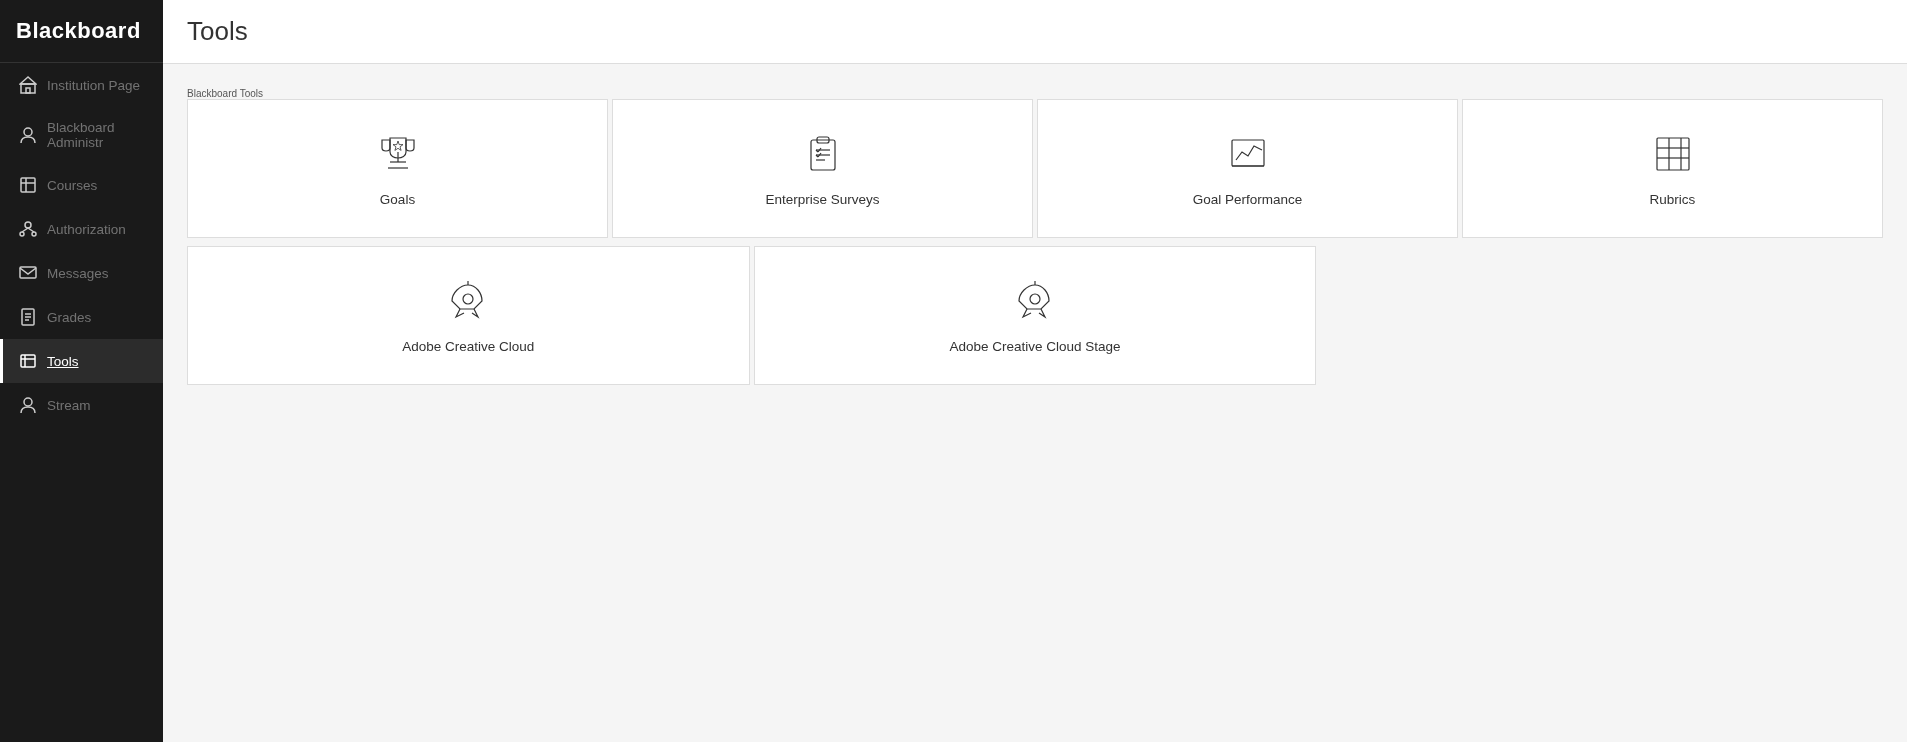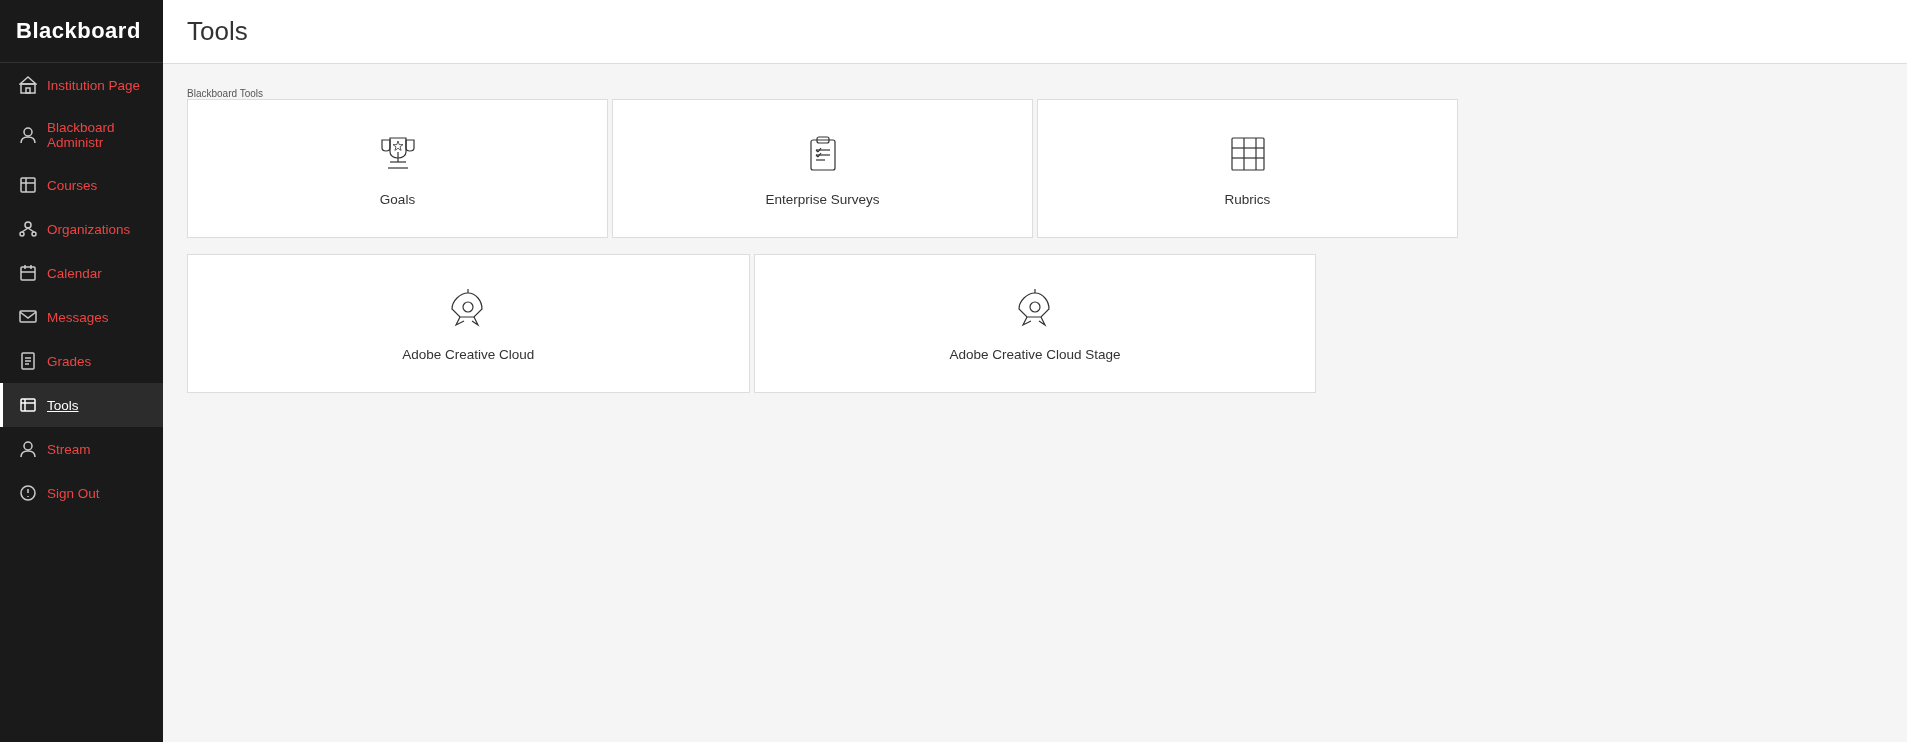--- a/index.html
+++ b/index.html
@@ -22,21 +22,21 @@
       font-weight: bold;
       color: #fff;
       border-bottom: 1px solid #333;
       letter-spacing: 0.5px;
     }
     .nav-item {
       display: flex;
       align-items: center;
       gap: 10px;
       padding: 13px 16px;
-      color: #ef4444;
+      color: #737373;
       cursor: pointer;
       font-size: 13.5px;
       border-left: 3px solid transparent;
       transition: background 0.15s;
     }
     .nav-item.active {
       background: #2c2c2c;
       color: #fff;
       border-left: 3px solid #fff;
     }
@@ -114,21 +114,21 @@
       width: 44px;
       height: 44px;
       stroke: #333;
       fill: none;
       stroke-width: 1.2;
     }
     .tools-grid-row2 {
       display: grid;
       grid-template-columns: repeat(3, 1fr);
       gap: 4px;
-      margin-top: 16px;
+      margin-top: 8px;
     }
     
     .tools-grid-row2 .tool-card {
       
     }
   </style>
 </head>
 <body>
 
 <nav id="sidebar">
@@ -165,32 +165,21 @@
     <div class="nav-item">
       <span class="nav-icon">
         <svg viewBox="0 0 18 18">
           <circle cx="9" cy="5" r="3"></circle>
           <circle cx="3" cy="14" r="2"></circle>
           <circle cx="15" cy="14" r="2"></circle>
           <line x1="9" y1="8" x2="3" y2="12"></line>
           <line x1="9" y1="8" x2="15" y2="12"></line>
         </svg>
       </span>
-      <span class="nav-label">Organizations</span>
-    </div>
-    <div class="nav-item">
-      <span class="nav-icon">
-        <svg viewBox="0 0 18 18">
-          <rect x="2" y="3" width="14" height="13" rx="1"></rect>
-          <line x1="2" y1="8" x2="16" y2="8"></line>
-          <line x1="6" y1="1" x2="6" y2="5"></line>
-          <line x1="12" y1="1" x2="12" y2="5"></line>
-        </svg>
-      </span>
-      <span class="nav-label">Calendar</span>
+      <span class="nav-label">Authorization</span>
     </div>
     <div class="nav-item">
       <span class="nav-icon">
         <svg viewBox="0 0 18 18">
           <rect x="1" y="3" width="16" height="11" rx="1"></rect>
           <polyline points="1,4 9,10 17,4"></polyline>
         </svg>
       </span>
       <span class="nav-label">Messages</span>
     </div>
@@ -216,30 +205,20 @@
       <span class="nav-label">Tools</span>
     </div>
     <div class="nav-item">
       <span class="nav-icon">
         <svg viewBox="0 0 18 18">
           <circle cx="9" cy="6" r="4"></circle>
           <path d="M2 17c0-4 3-6 7-6s7 2 7 6"></path>
         </svg>
       </span>
       <span class="nav-label">Stream</span>
-    </div>
-    <div class="nav-item">
-      <span class="nav-icon">
-        <svg viewBox="0 0 18 18">
-          <circle cx="9" cy="9" r="7"></circle>
-          <line x1="9" y1="5" x2="9" y2="9"></line>
-          <line x1="9" y1="12" x2="9" y2="13"></line>
-        </svg>
-      </span>
-      <span class="nav-label">Sign Out</span>
     </div>
   </nav>
 
 <div id="main">
   <div id="header">
     <h1 id="page-title">Tools</h1>
   </div>
   <div id="content">
     <div id="section-title">Blackboard Tools</div>
 
@@ -274,20 +253,31 @@
 
             <line x1="15" y1="18" x2="17" y2="20"></line>
             <line x1="17" y1="20" x2="20" y2="16"></line>
             <line x1="15" y1="23" x2="17" y2="25"></line>
             <line x1="17" y1="25" x2="20" y2="21"></line>
           </svg>
         </div>
         <span class="tool-card-label">Enterprise Surveys</span>
       </div>
 
+      <div class="tool-card">
+        <div class="tool-icon">
+          <svg viewBox="0 0 44 44">
+
+            <rect x="6" y="8" width="32" height="26" rx="1"></rect>
+            <polyline points="10,28 16,20 22,24 28,14 36,18"></polyline>
+            <line x1="6" y1="34" x2="38" y2="34"></line>
+          </svg>
+        </div>
+        <span class="tool-card-label">Goal Performance</span>
+      </div>
 
       <div class="tool-card">
         <div class="tool-icon">
           <svg viewBox="0 0 44 44">
 
             <rect x="6" y="6" width="32" height="32" rx="1"></rect>
             <line x1="6" y1="16" x2="38" y2="16"></line>
             <line x1="6" y1="26" x2="38" y2="26"></line>
             <line x1="18" y1="6" x2="18" y2="38"></line>
             <line x1="30" y1="6" x2="30" y2="38"></line>

